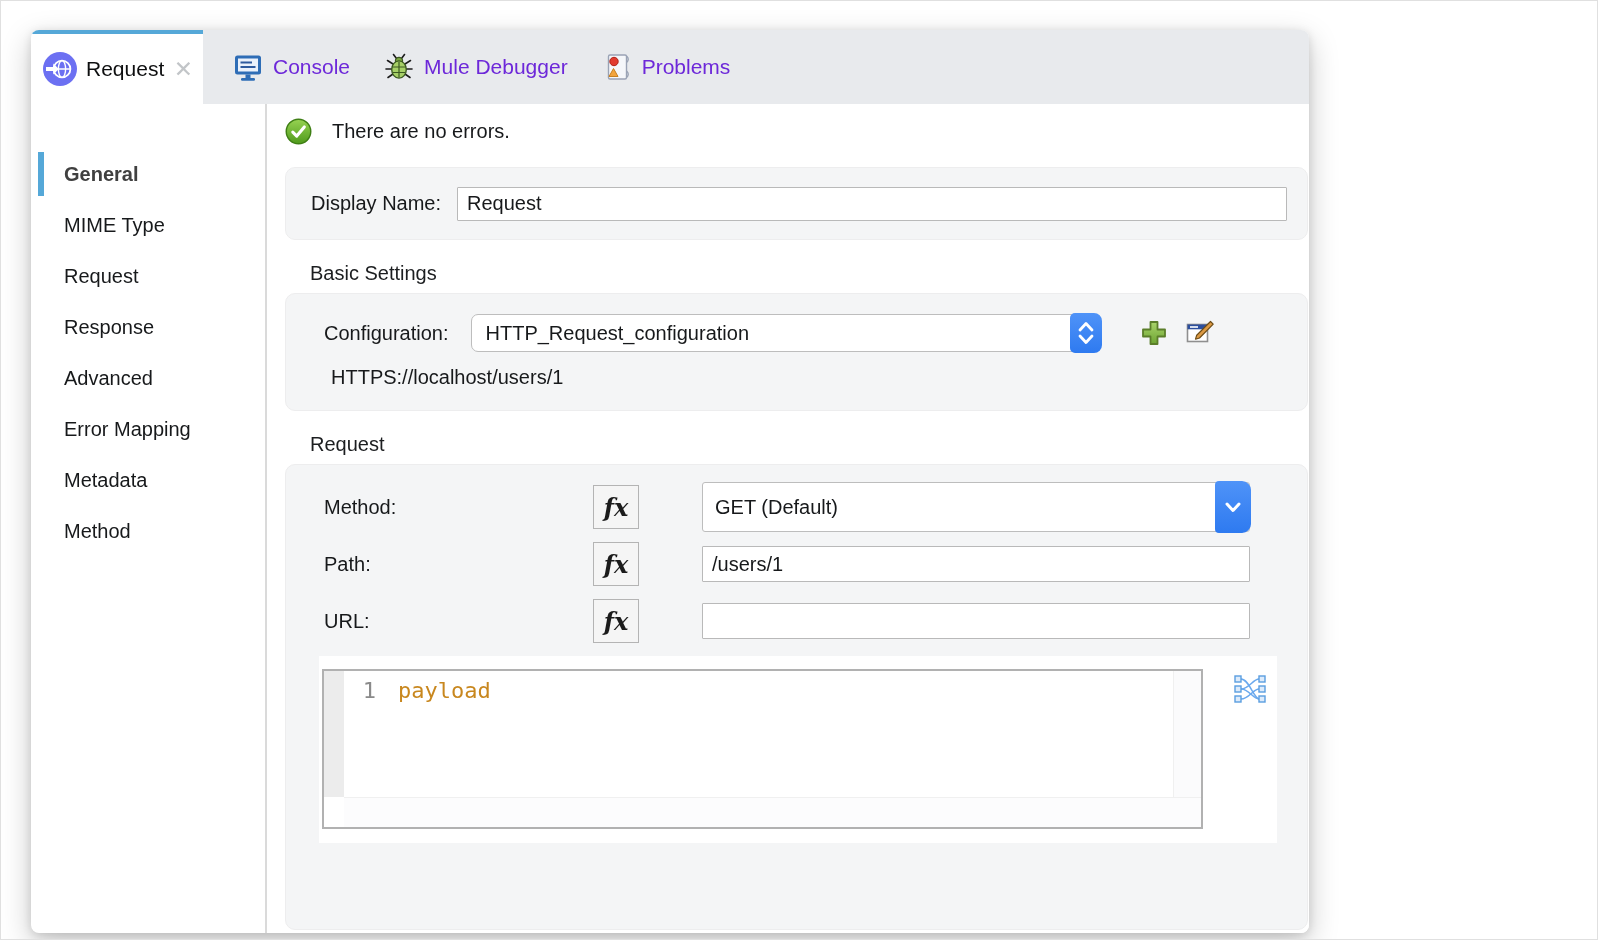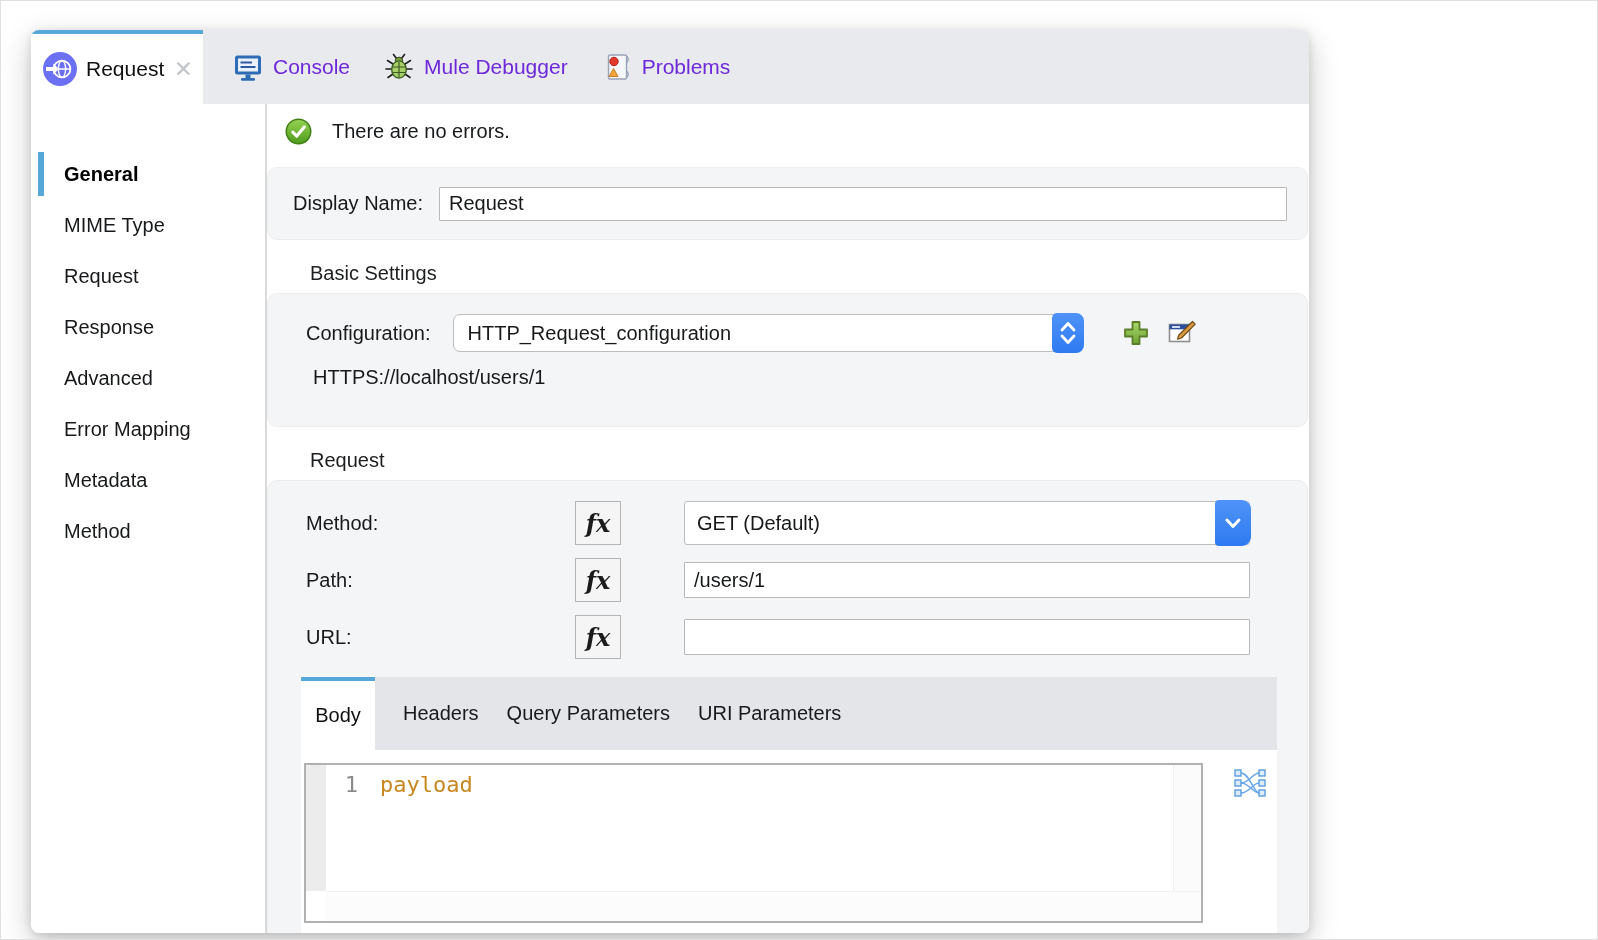--- a/index.html
+++ b/index.html
@@ -22,39 +22,39 @@
     display:flex; align-items:center; gap:9px; padding:0 10px 0 12px;
   }
   .tab-active .tab-label { font-size:21px; color:#0e0f10; }
   .tab-close { margin-left:auto; color:#c2c5c8; font-size:23px; line-height:1; cursor:default; }
   .tab-item { display:flex; align-items:center; gap:10px; margin-left:26px; padding:0 4px; color:#6d28d9; font-size:21px; }
   .icon { display:inline-block; line-height:0; }
   
   .body-row { flex:1; display:flex; min-height:0; }
   .sidebar { flex:0 0 236px; border-right:2px solid #dadada; padding-top:45px; }
   .side-item { position:relative; height:51px; display:flex; align-items:center; padding-left:33px; font-size:20px; color:#17191b; cursor:default; }
-  .side-item.active { color:#000000; font-weight:bold; }
+  .side-item.active { color:#404040; font-weight:bold; }
   .side-item .indicator { display:none; }
   .side-item.active .indicator { display:block; position:absolute; left:7px; top:3px; width:6px; height:44px; background:#55a8d8; }
   .main { flex:1; position:relative; background:#fff; overflow:hidden; }
   .status-row { display:flex; align-items:center; gap:20px; margin:14px 0 0 18px; }
   .status-text { font-size:20px; }
-  .panel { background:#f4f5f6; border:1px solid #ededee; border-radius:10px; margin-right:1px; }
+  .panel { background:#f4f5f6; border:1px solid #ededee; border-radius:10px; margin-left:18px; margin-right:1px; }
   
   .panel.display { margin-top:22px; height:73px; display:flex; align-items:center; padding:0 20px 0 25px; }
   .field-label-inline { font-size:20px; white-space:nowrap; }
   .text-input {
     height:34px; border:1.5px solid #b9b9b9; border-radius:1px; background:#fff;
     font-family:"Liberation Sans", sans-serif; font-size:20px; color:#17191b; padding:0 9px; outline:none;
   }
   .panel.display .text-input { flex:1; margin-left:16px; }
   
   .section-title { margin:22px 0 8px 43px; font-size:20px; color:#1c1e20; }
   
-  .panel.basic { height:134px; padding-top:20px; }
+  .panel.basic { height:118px; padding-top:20px; }
   .config-row { display:flex; align-items:center; padding-left:38px; }
   .dropdown {
     position:relative; width:630px; height:38px; margin-left:22px; background:#fff;
     border:1.5px solid #bdbdbd; border-radius:7px; display:flex; align-items:center;
     padding-left:14px; font-size:20px; cursor:default;
   }
   .spinner-btn {
     position:absolute; right:-2px; top:-2px; bottom:-2px; width:32px;
     background:linear-gradient(#4f93f8,#2e7af0); border-radius:5px 8px 8px 5px;
     display:flex; align-items:center; justify-content:center;
@@ -66,21 +66,21 @@
   .panel.request { height:466px; padding-top:20px; }
   .field-row { display:flex; align-items:center; margin:0 57px 13px 38px; height:44px;gap:36px; }
   .field-label { width:233px; font-size:20px; }
   .fx-btn {
     flex:0 0 46px; width:46px; height:44px; background:#f5f5f5; border:1.5px solid #b4b4b4;
     display:flex; align-items:center; justify-content:center;
     font-family:"DejaVu Serif", serif; font-style:italic; font-size:24px; color:#1b1b1b; cursor:pointer;font-weight:bold;
   }
   .field-row .text-input { flex:1; margin-left:27px; height:36px; }
   .select {
-    position:relative; flex:1; margin-left:27px; height:44px; background:#fff;
+    position:relative; flex:1; margin-left:27px; height:50px; background:#fff;
     border:1.5px solid #bdbdbd; border-radius:3px; display:flex; align-items:center;
     padding-left:12px; font-size:20px; cursor:default;
   }
   .select-btn {
     position:absolute; right:-2px; top:-2px; bottom:-2px; width:36px;
     background:linear-gradient(#4f93f8,#2e7af0); border-radius:4px 9px 9px 4px;
     display:flex; align-items:center; justify-content:center;
   }
   
   .subtabs { margin:18px 30px 0 33px; height:73px; background:#e3e5e8; display:flex; align-items:stretch; }
@@ -288,26 +288,20 @@
             <span class="fx-btn">fx</span>
             <input class="text-input" type="text" value="/users/1" style="">
           </div>
 
           <div class="field-row">
             <span class="field-label">URL:</span>
             <span class="fx-btn">fx</span>
             <input class="text-input" type="text" value="" style="">
           </div>
 
-          <div class="subtabs">
-            <div class="subtab-active">Body</div>
-            <div class="subtab">Headers</div>
-            <div class="subtab">Query Parameters</div>
-            <div class="subtab">URI Parameters</div>
-          </div>
 
           <div class="editor-wrap">
             <div class="editor">
               <div class="gutter"></div>
               <div class="vscroll"></div>
               <div class="hscroll"></div>
               <div class="code-line">
                 <span class="line-no">1</span>
                 <span class="code-token">payload</span>
               </div>

